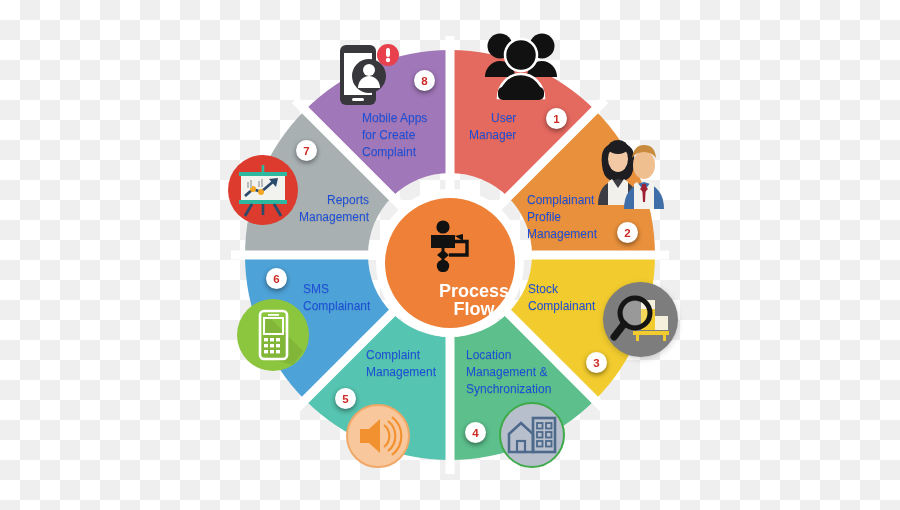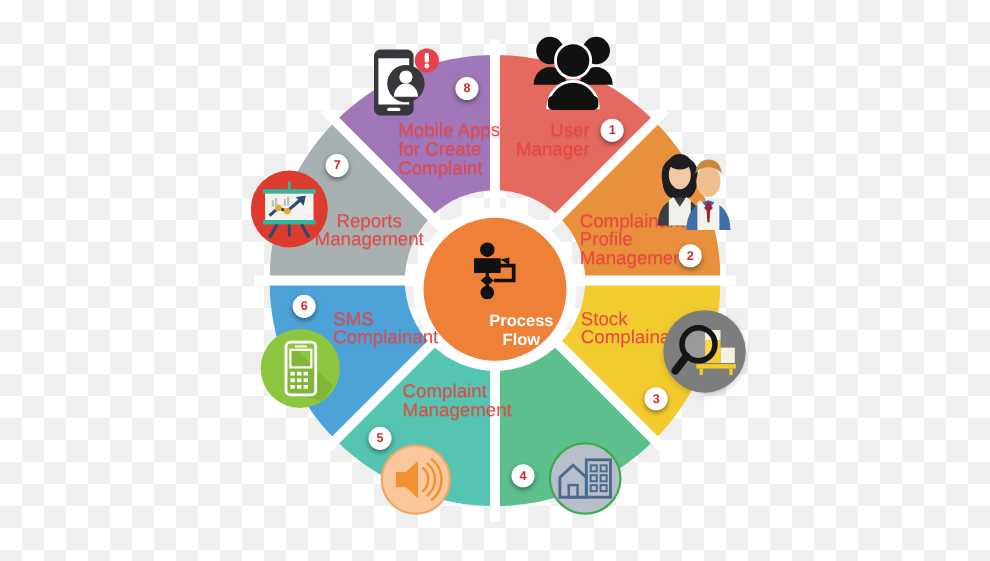--- a/index.html
+++ b/index.html
@@ -10,39 +10,39 @@
     background-image:
       linear-gradient(45deg,#efefef 25%,transparent 25%,transparent 75%,#efefef 75%,#efefef),
       linear-gradient(45deg,#efefef 25%,transparent 25%,transparent 75%,#efefef 75%,#efefef);
     background-size:40px 40px;
     background-position:0 0,20px 20px;
     overflow:hidden;
   }
   #stage{position:relative;width:900px;height:510px;}
   .svg-layer{position:absolute;left:0;top:0;width:900px;height:510px;}
   .seg-label{
-    position:absolute;color:#ef4444;font-size:17px;line-height:17px;
+    position:absolute;color:#1d4ed8;font-size:12px;line-height:17px;
     font-family:"Liberation Sans",sans-serif;white-space:pre-line;
     text-shadow:0 1px 1px rgba(0,0,0,0.10);
   }
   .badge{
     position:absolute;width:21px;height:21px;border-radius:50%;
     background:#ffffff;color:#cc2b26;font-size:11.5px;font-weight:bold;
     display:flex;align-items:center;justify-content:center;
     box-shadow:0 2px 5px rgba(0,0,0,0.45);
   }
   .hub{
     position:absolute;left:385px;top:198px;width:130px;height:130px;
     border-radius:50%;background:#ee8137;
     display:flex;flex-direction:column;align-items:center;justify-content:flex-start;
     box-shadow:0 0 0 9px rgba(255,255,255,0.95);
   }
   .hub-icon{margin-top:22px;}
   .hub-text{
-    color:#ffffff;font-size:15px;font-weight:bold;line-height:18px;
+    color:#ffffff;font-size:18px;font-weight:bold;line-height:18px;
     text-align:center;margin-top:6px;white-space:pre-line;margin-left:48px;
   }
   .icon-circle{position:absolute;border-radius:50%;overflow:hidden;}
   .ic-shadow{box-shadow:0 2px 6px rgba(0,0,0,0.18);}
 </style>
 </head>
 <body>
 
 <div id="stage">
 
@@ -102,25 +102,28 @@
 Flow</div>
   </div>
 
   <div class="seg-label" style="left:469px;top:110px;text-align:right;">User
 Manager</div>
   <div class="seg-label" style="left:527px;top:192px;text-align:left;">Complainant
 Profile
 Management</div>
   <div class="seg-label" style="left:528px;top:281px;text-align:left;">Stock
 Complainant</div>
+  <div class="seg-label" style="left:466px;top:347px;text-align:left;">Location
+Management &amp;
+Synchronization</div>
   <div class="seg-label" style="left:366px;top:347px;text-align:left;">Complaint
 Management</div>
   <div class="seg-label" style="left:303px;top:281px;text-align:left;">SMS
 Complainant</div>
-  <div class="seg-label" style="left:286px;top:192px;text-align:center;">Reports
+  <div class="seg-label" style="left:299px;top:192px;text-align:right;">Reports
 Management</div>
   <div class="seg-label" style="left:362px;top:110px;text-align:left;">Mobile Apps
 for Create
 Complaint</div>
 
   <div class="badge" style="left:546px;top:108px;">1</div>
   <div class="badge" style="left:617px;top:222px;">2</div>
   <div class="badge" style="left:586px;top:352px;">3</div>
   <div class="badge" style="left:465px;top:422px;">4</div>
   <div class="badge" style="left:335px;top:388px;">5</div>

